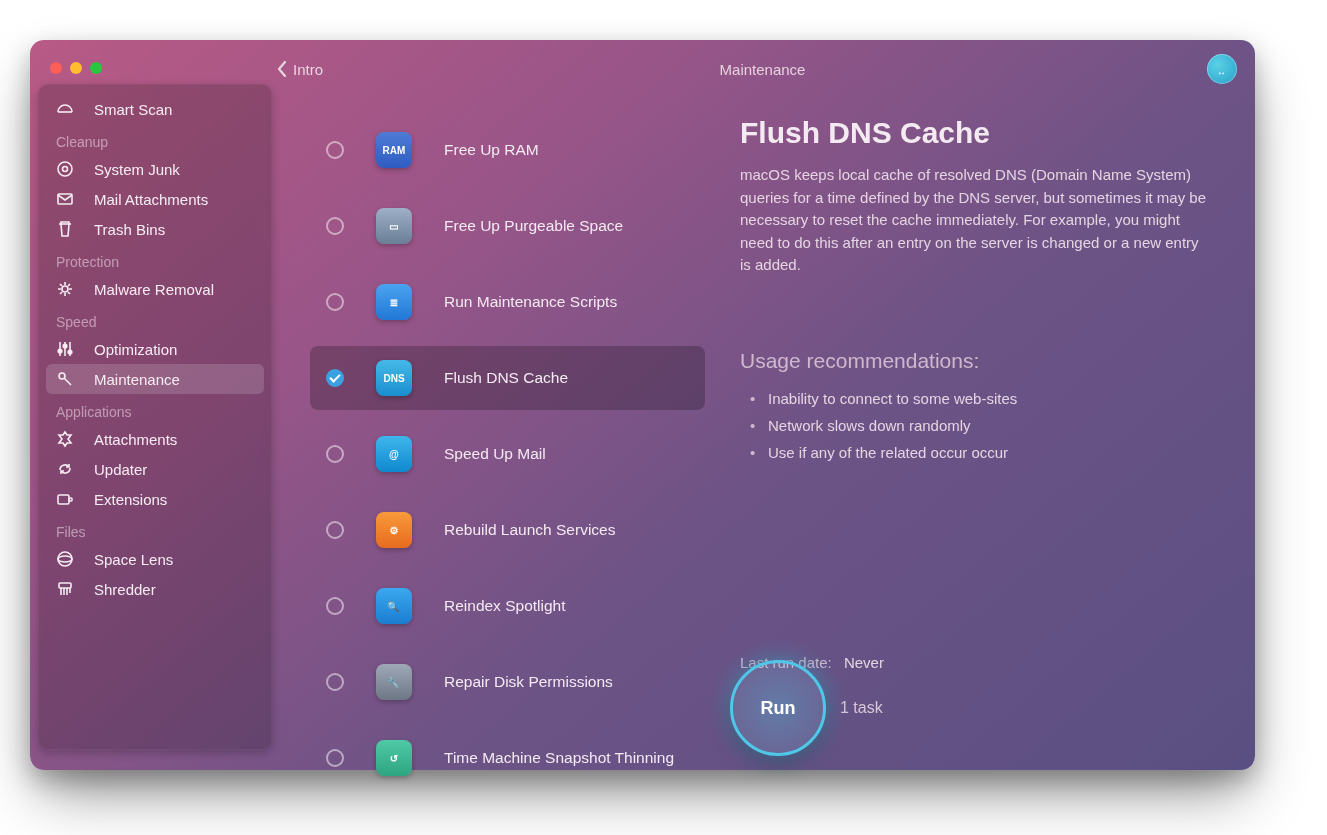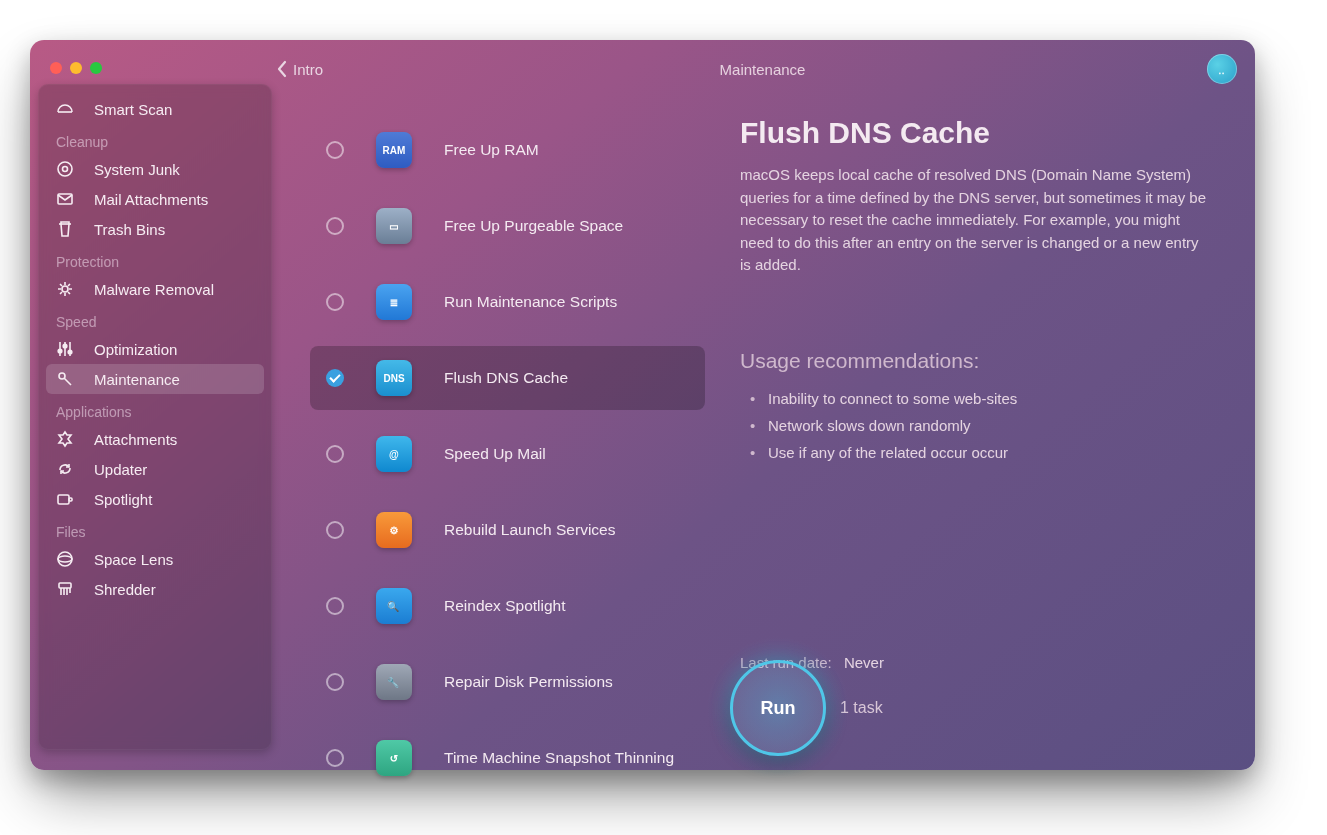--- a/index.html
+++ b/index.html
@@ -159,21 +159,21 @@
         </span>
         <span>Updater</span>
       </div>
       <div class="sb-item">
         <span class="ico">
           <svg viewBox="0 0 18 18">
             <rect x="2" y="5" width="11" height="9" rx="1.5"></rect>
             <rect x="13" y="8" width="3" height="3" rx="1"></rect>
           </svg>
         </span>
-        <span>Spotlight</span>
+        <span>Extensions</span>
       </div>
       <div class="sb-section">Files</div>
       <div class="sb-item">
         <span class="ico">
           <svg viewBox="0 0 18 18">
             <circle cx="9" cy="9" r="7"></circle>
             <ellipse cx="9" cy="9" rx="7" ry="3"></ellipse>
           </svg>
         </span>
         <span>Space Lens</span>

